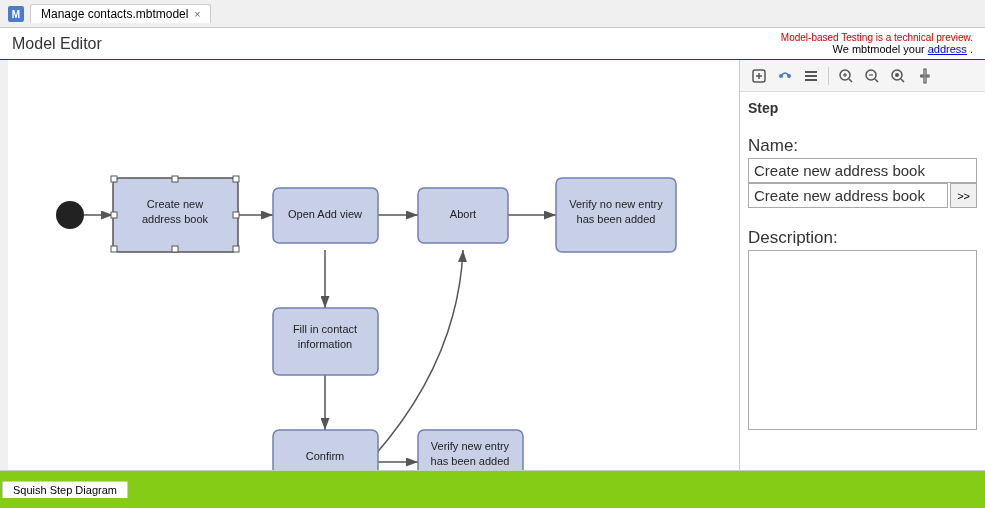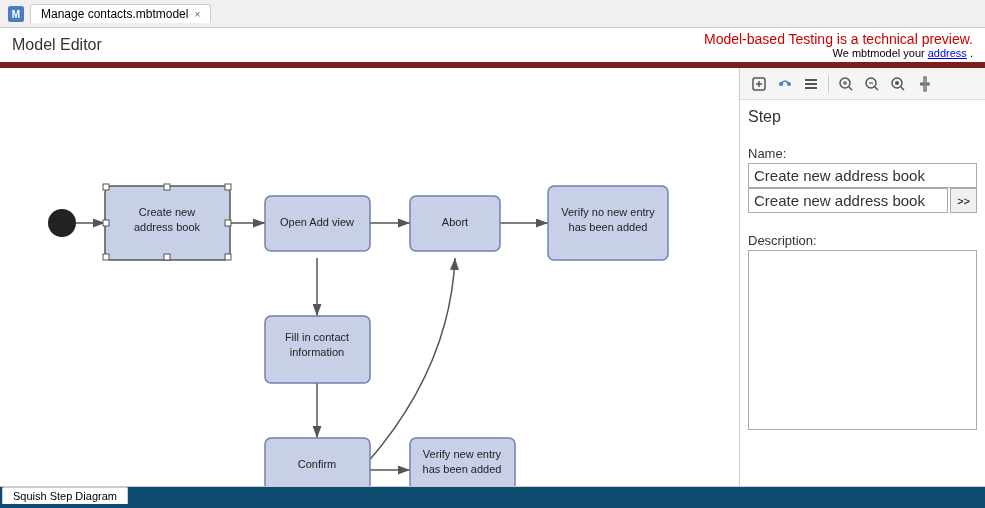--- a/index.html
+++ b/index.html
@@ -35,43 +35,44 @@
     
     .app-body {
       display: flex;
       flex-direction: column;
       height: calc(508px - 28px);
     }
 
     
     .header {
       background: white;
-      border-bottom: 6px solid #7f1d1d;
+      border-bottom: 1px solid #7f1d1d;
       padding: 6px 12px;
       display: flex;
       align-items: center;
       justify-content: space-between;
-      height: 40px;
+      height: 32px;
     }
     .header-title { font-size: 16px; font-weight: normal; color: #333; }
 
     
     .content-area {
       display: flex;
       flex: 1;
       overflow: hidden;
     }
 
     
     .diagram-area {
       flex: 1;
       background: white;
       border-right: 1px solid #ccc;
       position: relative;
       overflow: hidden;
+      margin-left: 8px;
     }
     .toolbar-btn {
       width: 22px; height: 22px;
       background: none;
       border: 1px solid transparent;
       border-radius: 2px;
       cursor: pointer;
       display: flex; align-items: center; justify-content: center;
       font-size: 14px;
       color: #555;
@@ -92,27 +93,27 @@
       display: flex;
       align-items: center;
       gap: 4px;
       height: 32px;
     }
     .properties-content {
       padding: 8px;
       flex: 1;
     }
     .prop-section-title {
-      font-size: 16px;
-      font-weight: normal;
+      font-size: 14px;
+      font-weight: bold;
       color: #333;
       margin-bottom: 6px;
     }
     .prop-label {
-      font-size: 13px;
+      font-size: 17px;
       color: #333;
       margin-bottom: 2px;
       margin-top: 20px;
     }
     .prop-input {
       width: 100%;
       border: 1px solid #aaa;
       padding: 3px 5px;
       font-size: 15px;
       background: white;
@@ -139,25 +140,25 @@
     
     .diagram-svg-container {
       position: relative;
       width: 100%;
       height: 100%;
       overflow: auto;
     }
 
     
     .bottom-tabs {
-      background: #0c4a6e;
+      background: #84cc16;
       border-top: 1px solid #ccc;
-      height: 22px;
-      display: flex;
-      align-items: flex-start;
+      height: 38px;
+      display: flex;
+      align-items: center;
     }
     .bottom-tab {
       background: white;
       border: 1px solid #ccc;
       border-bottom: none;
       padding: 2px 10px;
       font-size: 11px;
       cursor: pointer;
       margin-left: 2px;
       border-radius: 2px 2px 0 0;
@@ -178,21 +179,21 @@
     <span>Manage contacts.mbtmodel</span>
     <span class="tab-close">×</span>
   </div>
 </div>
 
 <div class="app-body">
 
   <div class="header">
     <span class="header-title">Model Editor</span>
     <div class="header-right">
-      <span style="color:#cc0000; font-size:14px;">Model-based Testing is a technical preview.</span>
+      <span style="color:#cc0000; font-size:10px;">Model-based Testing is a technical preview.</span>
       <span style="font-size:11px;">
         <span>We mbtmodel your </span>
         <a href="#">address</a>
         <span>.</span>
       </span>
     </div>
   </div>
 
   <div class="content-area">
 

